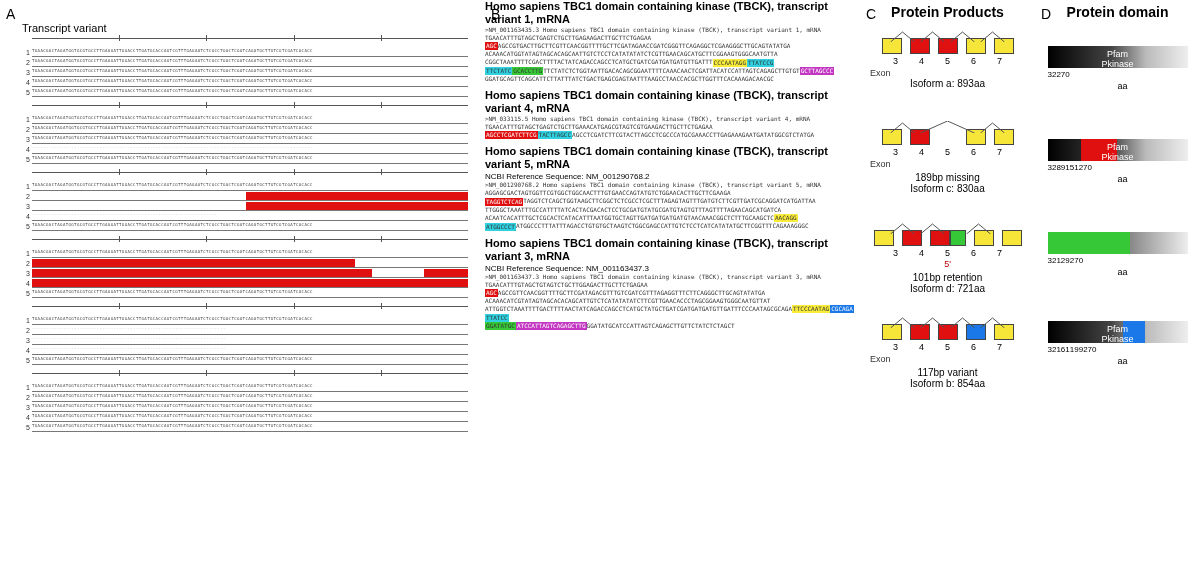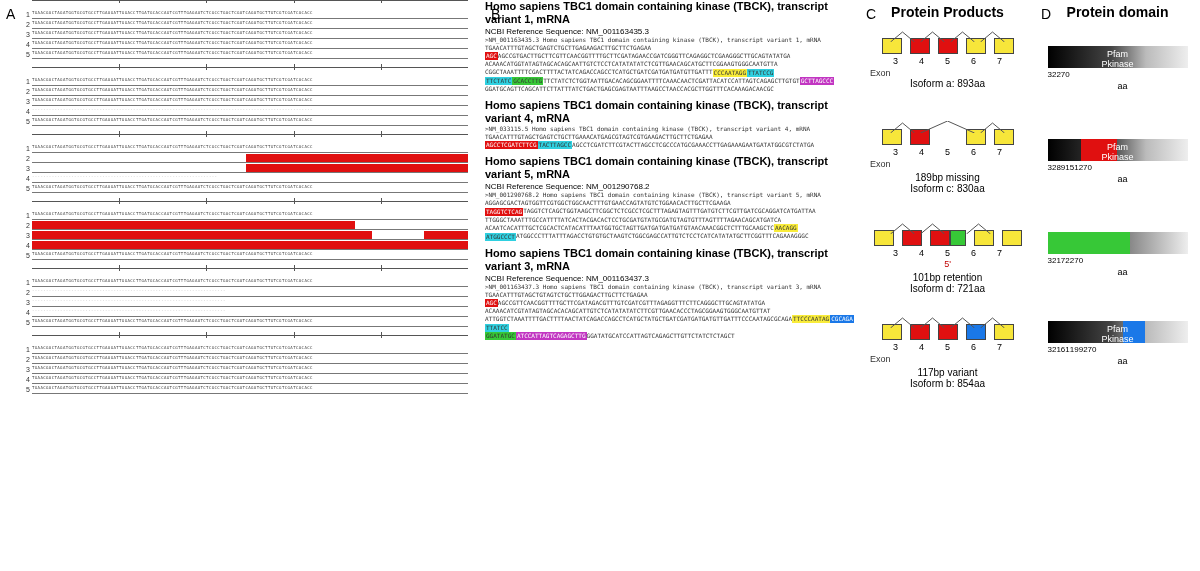--- a/index.html
+++ b/index.html
@@ -65,20 +65,21 @@
   .kd-scale span{color:#000;}
   .kd-leg{font-size:9px;text-align:center;margin-left:10px;margin-top:2px;}
 </style>
 </head>
 <body>
 
 <div class="page">
 
   <div class="panel panelA">
     <div class="panel-label">A</div>
+    <div class="aln-title">Transcript variant</div>
     <div class="aln-wrap">
 
       <div class="aln-block">
         <div class="aln-ruler">
           <span style="left:20%"></span>
             <span style="left:40%"></span>
             <span style="left:60%"></span>
             <span style="left:80%"></span>
         </div>
         <div class="aln-row">
@@ -260,21 +261,20 @@
       </div>
 
     </div>
   </div>
 
   <div class="panel panelB">
     <div class="panel-label">B</div>
 
     <div class="rec">
       <div class="title">Homo sapiens TBC1 domain containing kinase (TBCK), transcript variant 1, mRNA</div>
-      <div class="ref">NCBI Reference Sequence: NM_001163435.3</div>
       <div class="fasta">&gt;NM_001163435.3 Homo sapiens TBC1 domain containing kinase (TBCK), transcript variant 1, mRNA</div>
       <div class="fasta">TGAACATTTGTAGCTGAGTCTGCTTGAGAAGACTTGCTTCTGAGAA</div>
       <div class="fasta"><span class="hl hl-red">AGC</span><span>AGCCGTGACTTGCTTCGTTCAACGGTTTTGCTTCGATAGAACCGATCGGGTTCAGAGGCTCGAAGGGCTTGCAGTATATGA</span></div>
       <div class="fasta">ACAAACATGGTATAGTAGCACAGCAATTGTCTCCTCATATATATCTCGTTGAACAGCATGCTTCGGAAGTGGGCAATGTTA</div>
       <div class="fasta"><span>CGGCTAAATTTTCGACTTTTACTATCAGACCAGCCTCATGCTGATCGATGATGATGTTGATTT</span><span class="hl hl-yel">CCCAATAGG</span><span class="hl hl-cyan">TTATCCG</span></div>
       <div class="fasta"><span class="hl hl-cyan">TTCTATC</span><span class="hl hl-grn">GCACCTTG</span><span>TTCTATCTCTGGTAATTGACACAGCGGAATTTTCAAACAACTCGATTACATCCATTAGTCAGAGCTTGTGT</span><span class="hl hl-mag">GCTTAGCCC</span></div>
       <div class="fasta">GGATGCAGTTCAGCATTCTTATTTATCTGACTGAGCGAGTAATTTAAGCCTAACCACGCTTGGTTTCACAAAGACAACGC</div>
     </div>
 
     <div class="rec">
@@ -454,21 +454,21 @@
     </div>
 
     <div class="kd" style="margin-top:48px">
       <div class="kd-bar">
         <div class="kd-ins" style="left:0;width:59%;background:#37c837"></div>
         <div class="kd-ins" style="left:59%;right:0;background:linear-gradient(to right,#888,#eee)"></div>
       </div>
       <div class="kd-scale">
           <span>32</span>
           <span></span>
-          <span>172</span>
+          <span>129</span>
           <span>270</span>
         </div>
       <div class="kd-leg">aa</div>
     </div>
 
     <div class="kd" style="margin-top:44px">
       <div class="kd-bar">
         <div class="kd-grad"></div>
         <div class="kd-ins" style="left:54%;width:16%;background:#1a78e8"></div>
         <div class="kd-txt">

